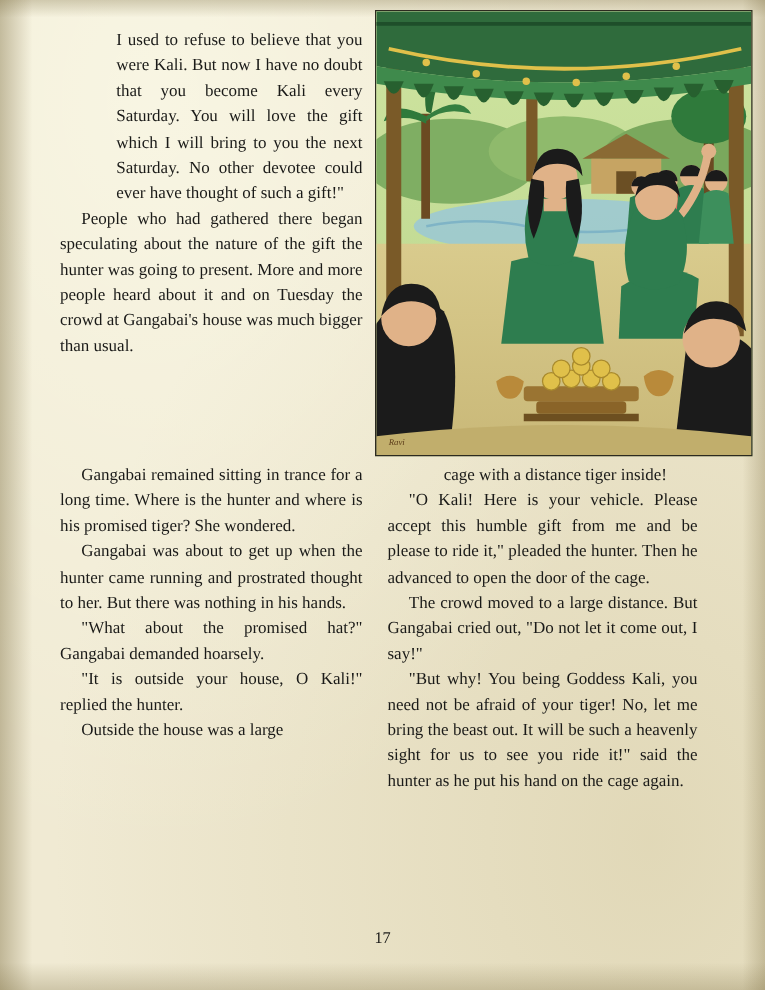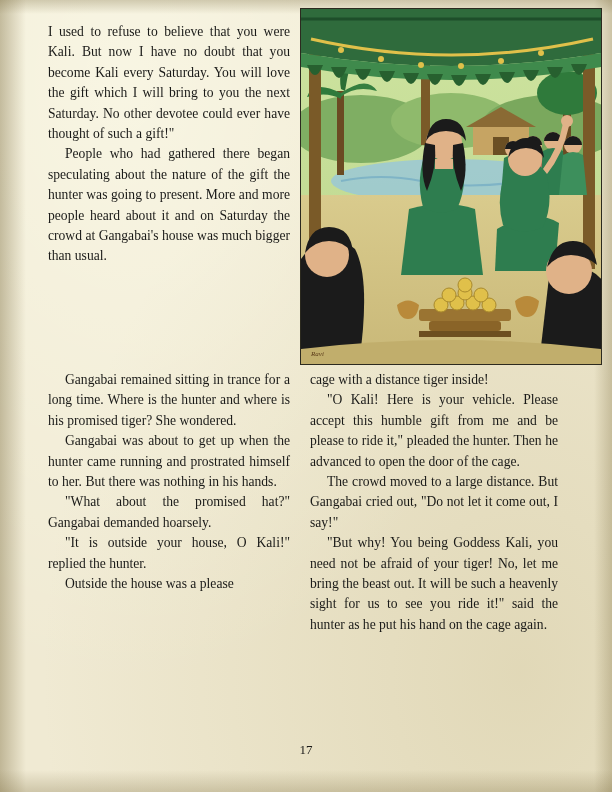--- a/index.html
+++ b/index.html
@@ -53,21 +53,21 @@
     color: #1a1a18;
     text-align: justify;
     text-justify: inter-word;
     -webkit-hyphens: none;
     hyphens: none;
   }
   .col p {
     margin: 0;
     text-indent: 17px;
   }
-  .col p.noindent { text-indent: 0; }
+  .col p.noindent { text-indent: 0; margin-left: 45px; }
 
   #col-left-top {
     left: 48px;
     top: 22px;
     width: 242px;
   }
   #col-left-bottom {
     left: 48px;
     top: 370px;
     width: 242px;
@@ -263,29 +263,29 @@
       <path d="M96 296 q11 -9 22 0 q-2 14 -11 14 q-9 0 -11 -14z" fill="#b98a3a"></path>
       <rect x="118" y="322" width="92" height="6" fill="#6d4f20"></rect>
 
       <path d="M0 340 q150 -18 300 0 l0 15 H0z" fill="#c1ae6c"></path>
     </svg>
     <div class="illo-sig">Ravi</div>
   </div>
 
   <div class="col" id="col-left-top">
     <p class="noindent">I used to refuse to believe that you were Kali. But now I have no doubt that you become Kali every Saturday. You will love the gift which I will bring to you the next Saturday. No other devotee could ever have thought of such a gift!"</p>
-    <p>People who had gathered there began speculating about the nature of the gift the hunter was going to present. More and more people heard about it and on Saturday the crowd at Gangabai's house was much bigger than usual.</p>
+    <p>People who had gathered there began speculating about the nature of the gift the hunter was going to present. More and more people heard about it and on Tuesday the crowd at Gangabai's house was much bigger than usual.</p>
   </div>
 
   <div class="col" id="col-left-bottom">
     <p>Gangabai remained sitting in trance for a long time. Where is the hunter and where is his promised tiger? She wondered.</p>
-    <p>Gangabai was about to get up when the hunter came running and prostrated himself to her. But there was nothing in his hands.</p>
+    <p>Gangabai was about to get up when the hunter came running and prostrated thought to her. But there was nothing in his hands.</p>
     <p>"What about the promised hat?" Gangabai demanded hoarsely.</p>
     <p>"It is outside your house, O Kali!" replied the hunter.</p>
-    <p>Outside the house was a please</p>
+    <p>Outside the house was a large</p>
   </div>
 
   <div class="col" id="col-right-bottom">
     <p class="noindent">cage with a distance tiger inside!</p>
     <p>"O Kali! Here is your vehicle. Please accept this humble gift from me and be please to ride it," pleaded the hunter. Then he advanced to open the door of the cage.</p>
     <p>The crowd moved to a large distance. But Gangabai cried out, "Do not let it come out, I say!"</p>
     <p>"But why! You being Goddess Kali, you need not be afraid of your tiger! No, let me bring the beast out. It will be such a heavenly sight for us to see you ride it!" said the hunter as he put his hand on the cage again.</p>
   </div>
 
   <div class="page-number">17</div>

